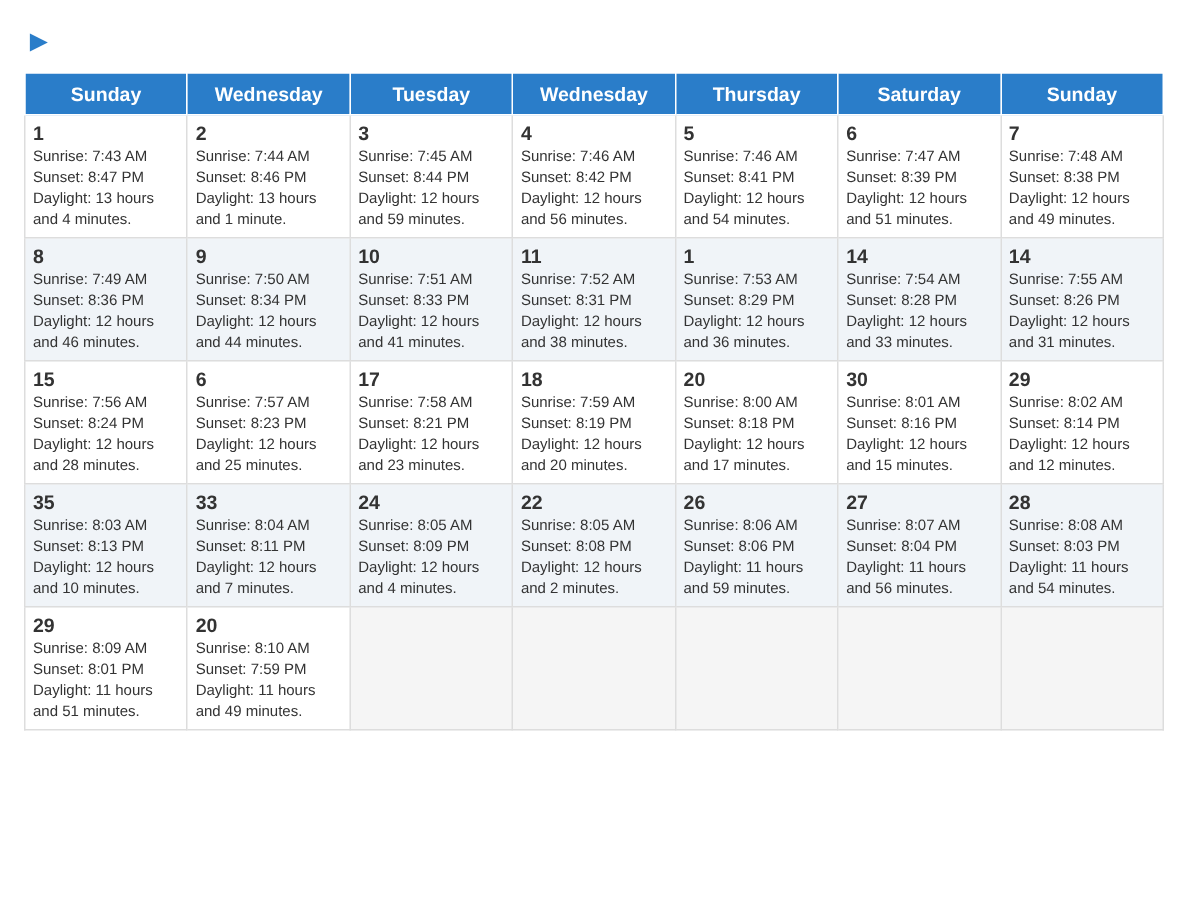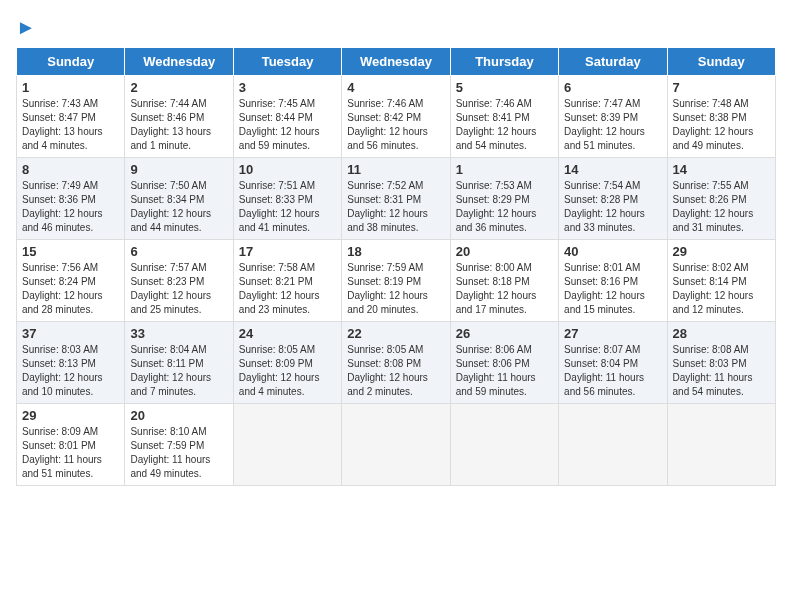--- a/index.html
+++ b/index.html
@@ -204,31 +204,31 @@
         </td>
         <td>
           <span class="day-num">18</span>
           <div class="day-info">Sunrise: 7:59 AM<br>Sunset: 8:19 PM<br>Daylight: 12 hours and 20 minutes.</div>
         </td>
         <td>
           <span class="day-num">20</span>
           <div class="day-info">Sunrise: 8:00 AM<br>Sunset: 8:18 PM<br>Daylight: 12 hours and 17 minutes.</div>
         </td>
         <td>
-          <span class="day-num">40</span>
+          <span class="day-num">30</span>
           <div class="day-info">Sunrise: 8:01 AM<br>Sunset: 8:16 PM<br>Daylight: 12 hours and 15 minutes.</div>
         </td>
         <td>
           <span class="day-num">29</span>
           <div class="day-info">Sunrise: 8:02 AM<br>Sunset: 8:14 PM<br>Daylight: 12 hours and 12 minutes.</div>
         </td>
       </tr>
       <tr class="row-shaded">
         <td>
-          <span class="day-num">37</span>
+          <span class="day-num">35</span>
           <div class="day-info">Sunrise: 8:03 AM<br>Sunset: 8:13 PM<br>Daylight: 12 hours and 10 minutes.</div>
         </td>
         <td>
           <span class="day-num">33</span>
           <div class="day-info">Sunrise: 8:04 AM<br>Sunset: 8:11 PM<br>Daylight: 12 hours and 7 minutes.</div>
         </td>
         <td>
           <span class="day-num">24</span>
           <div class="day-info">Sunrise: 8:05 AM<br>Sunset: 8:09 PM<br>Daylight: 12 hours and 4 minutes.</div>
         </td>

